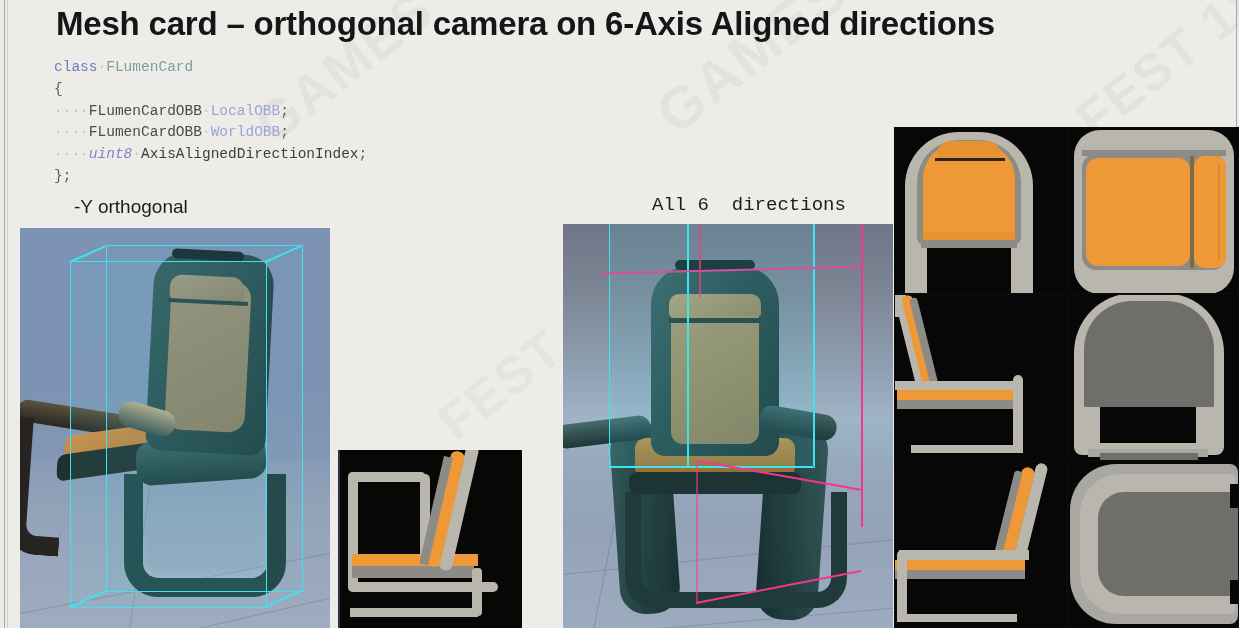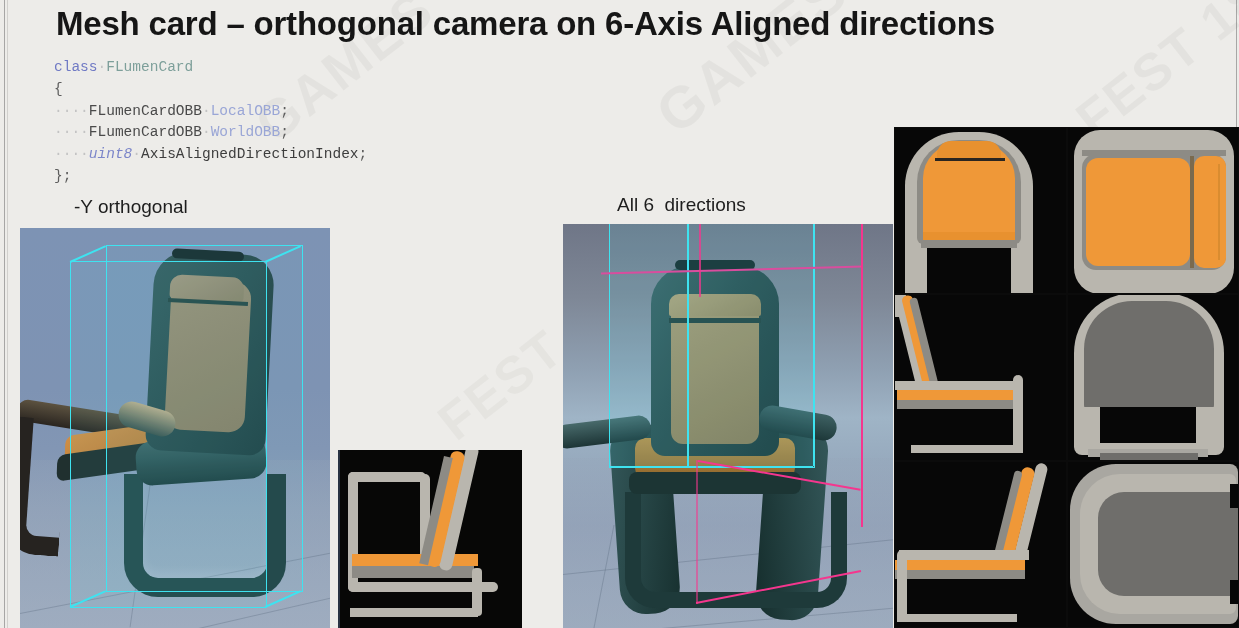--- a/index.html
+++ b/index.html
@@ -42,21 +42,21 @@
   .tok-type2{color:#4a4a4a;}
   .tok-var{color:#9aa6d6;}
   .tok-var2{color:#3e3e3e;}
   .tok-it{color:#7c86c9;font-style:italic;}
   .tok-p{color:#5d5d5d;}
   .dot{color:#c3c3c3;}
 
   
   .caption{position:absolute;font-size:19px;color:#1d1d1d;white-space:pre;}
   #cap-left{left:74px;top:196px;}
-  #cap-right{left:617px;top:194px;}
+  #cap-right{left:652px;top:194px;font-family:Liberation Mono, monospace;}
 
   
   .viewport{position:absolute;overflow:hidden;}
   #vp-left{left:20px;top:228px;width:310px;height:400px;}
   #vp-right{left:563px;top:224px;width:330px;height:404px;}
   .sky{position:absolute;inset:0;}
   #vp-left .sky{
     background:
       linear-gradient(to bottom,#7d93b4 0%,#7e93b3 40%,#8296b4 55%,#8b9db6 70%,#93a3b9 100%);
   }

